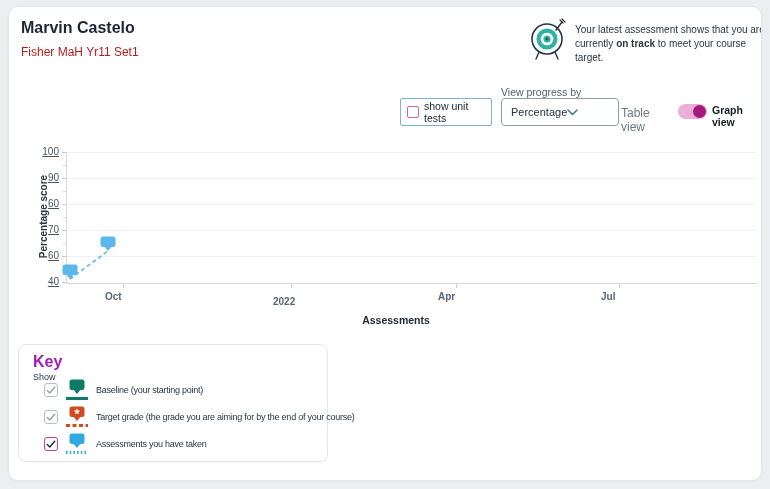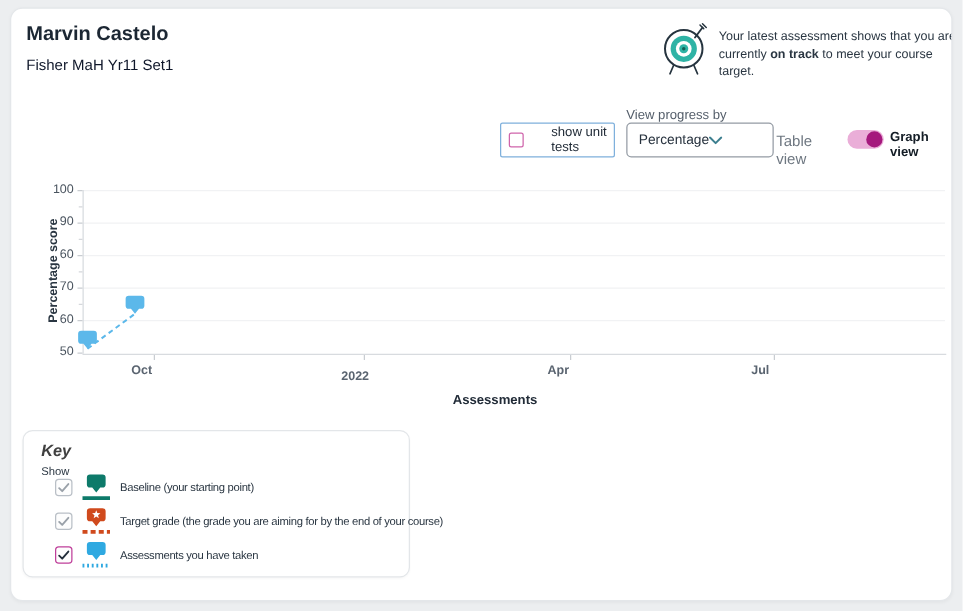--- a/index.html
+++ b/index.html
@@ -3,30 +3,30 @@
 <meta charset="utf-8">
 <style>
   * { margin:0; padding:0; box-sizing:border-box; }
   html,body { width:770px; height:489px; }
   body { background:#eceef0; font-family:"Liberation Sans", sans-serif; color:#1f2a37; position:relative; }
   .card { position:absolute; left:8px; top:6px; width:754px; height:475px; background:#ffffff;
           border:1px solid #e4e7ea; border-radius:10px; box-shadow:0 1px 3px rgba(0,0,0,.04); overflow:hidden; }
 
   
   .student-name { position:absolute; left:12px; top:12px; font-size:16px; font-weight:700; color:#1c2733; }
-  .class-name   { position:absolute; left:12px; top:38px; font-size:12px; color:#0f172a; }
+  .class-name   { position:absolute; left:12px; top:38px; font-size:12px; color:#b91c1c; }
 
   
   .status-icon { position:absolute; left:518px; top:11px; width:40px; height:42px; }
   .status-text { position:absolute; left:566px; top:16px; width:200px; font-size:10px; line-height:14px; color:#2a3642; }
   .status-text b { font-weight:700; }
 
   
   .unit-tests-box { position:absolute; left:391px; top:91px; width:92px; height:28px; border:1px solid #7fb0dc;
-                    border-radius:2px; display:flex; align-items:center; gap:22px; padding-left:6px; background:#fff; cursor:pointer; }
+                    border-radius:2px; display:flex; align-items:center; gap:5px; padding-left:6px; background:#fff; cursor:pointer; }
   .cb { width:12px; height:12px; border:1.4px solid #cf64ab; border-radius:2px; background:#fff; flex:0 0 auto; }
   .unit-tests-label { font-size:10.5px; color:#222c38; }
 
   .progress-label { position:absolute; left:492px; top:79px; font-size:10.5px; color:#545e6a; }
   .progress-select { position:absolute; left:492px; top:91px; width:118px; height:28px; border:1px solid #949ba4;
                      border-radius:4px; display:flex; align-items:center; justify-content:flex-start;
                      padding:0 9px; background:#fff; cursor:pointer; }
   .progress-select .val { font-size:11px; color:#27323e; }
 
   .table-view-label { position:absolute; left:612px; top:99px; width:50px; font-size:12px; color:#6e7781; }
@@ -37,30 +37,30 @@
 
   
   .y-axis-title { position:absolute; left:-26px; top:204px; width:120px; text-align:center;
                   transform:rotate(-90deg); font-size:10px; font-weight:700; color:#2a3642; }
   .gridline { position:absolute; left:57px; width:690px; height:1px; background:#f1f2f4; }
   .y-axis-line { position:absolute; left:57px; top:145px; width:1px; height:131px; background:#d8dbdf; }
   .x-axis-line { position:absolute; left:57px; top:276px; width:691px; height:1px; background:#d8dbdf; }
   .ytick  { position:absolute; left:53px; width:4px; height:1px; background:#c9cdd2; }
   .ytick-minor { position:absolute; left:54px; width:3px; height:1px; background:#d5d8dc; }
   .xtick  { position:absolute; top:277px; width:1px; height:4px; background:#c9cdd2; }
-  .ylab { position:absolute; left:24px; width:26px; text-align:right; font-size:10px; color:#4a545f; }
+  .ylab { position:absolute; left:24px; width:26px; text-align:right; font-size:10px; color:#4a545f;text-decoration:underline; }
   .xlab { position:absolute; width:36px; text-align:left; font-size:10px; color:#5a6470;font-weight:bold; }
   .x-axis-title { position:absolute; left:320px; top:307px; width:134px; text-align:center;
                   font-size:10.5px; font-weight:700; color:#222c38; }
   .series-svg { position:absolute; left:57px; top:145px; overflow:visible; }
 
   
   .key-panel { position:absolute; left:9px; top:337px; width:310px; height:118px; background:#fff;
                border:1px solid #e3e6e9; border-radius:8px; box-shadow:0 1px 2px rgba(0,0,0,.03); }
-  .key-title { position:absolute; left:14px; top:8px; font-size:13px; font-weight:700; color:#404040;font-style:italic; }
+  .key-title { position:absolute; left:14px; top:8px; font-size:16px; font-weight:700; color:#a21caf; }
   .key-show  { position:absolute; left:14px; top:27px; font-size:9px; color:#2a3642; }
   .key-row   { position:absolute; left:13px; right:6px; height:24px; display:flex; align-items:center; gap:7px;padding-left:12px; }
   .key-row-1 { top:33px; } .key-row-2 { top:60px; } .key-row-3 { top:87px; }
   .key-cb { width:14px; height:14px; border-radius:3px; border:1.4px solid #b9bfc6; background:#fdfdfd;
             display:flex; align-items:center; justify-content:center; flex:0 0 auto; }
   .key-cb.active { border-color:#bf3f9a; }
   .key-icon { width:24px; height:22px; flex:0 0 auto; }
   .key-label { font-size:9px; color:#2a3642; letter-spacing:-0.25px; white-space:nowrap; }
 </style>
 </head>
@@ -123,21 +123,21 @@
   <div class="ytick-minor" style="top:184px"></div>
   <div class="ytick-minor" style="top:210px"></div>
   <div class="ytick-minor" style="top:236px"></div>
   <div class="ytick-minor" style="top:262px"></div>
 
   <div class="ylab" style="top:139px">100</div>
   <div class="ylab" style="top:165px">90</div>
   <div class="ylab" style="top:191px">60</div>
   <div class="ylab" style="top:217px">70</div>
   <div class="ylab" style="top:243px">60</div>
-  <div class="ylab" style="top:269px">50</div>
+  <div class="ylab" style="top:269px">40</div>
 
   <div class="xtick" style="left:114px"></div>
   <div class="xtick" style="left:282px"></div>
   <div class="xtick" style="left:447px"></div>
   <div class="xtick" style="left:610px"></div>
 
   <div class="xlab" style="left:96px;top:284px">Oct</div>
   <div class="xlab" style="left:264px;top:289px">2022</div>
   <div class="xlab" style="left:429px;top:284px">Apr</div>
   <div class="xlab" style="left:592px;top:284px">Jul</div>

